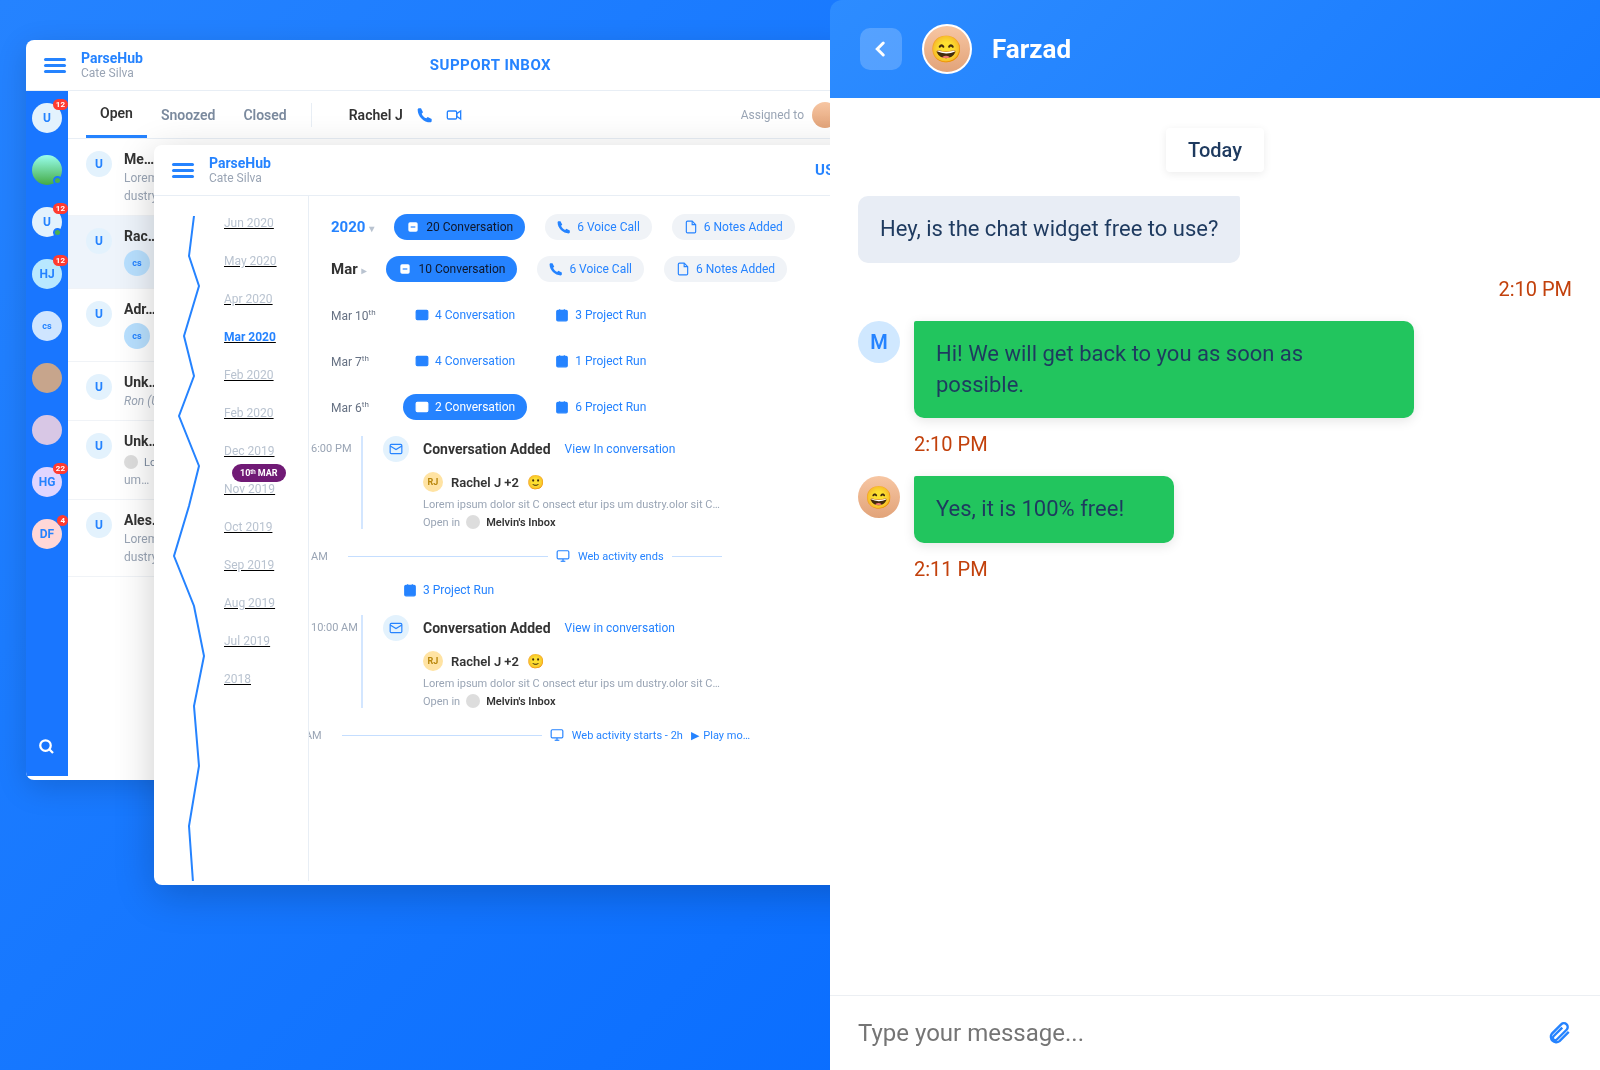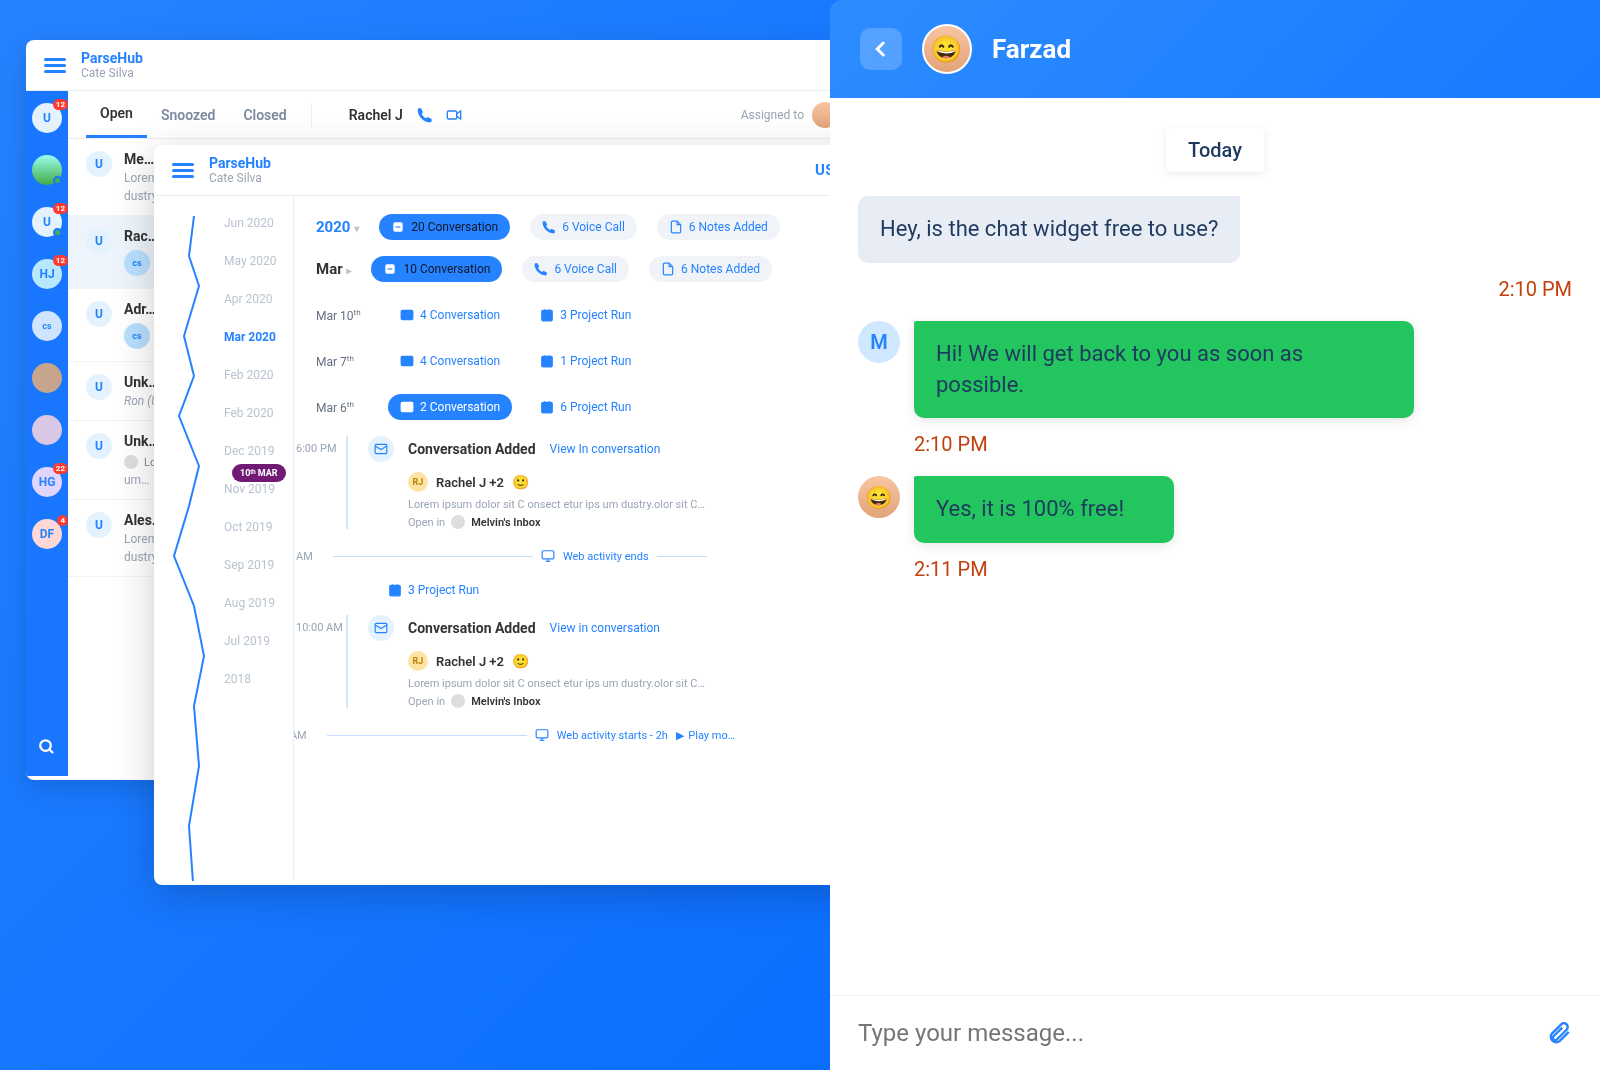--- a/index.html
+++ b/index.html
@@ -60,21 +60,21 @@
   left: 154px;
   top: 145px;
   width: 800px;
   height: 740px;
   background:#fff;
   border-radius:8px;
   box-shadow: 0 10px 40px rgba(0,0,0,0.2);
   overflow:hidden;
 }
 .p2-body { display:flex; height:calc(100% - 55px); }
-.p2-timeline { width:140px; border-right:1px solid #e8eef5; padding:20px 0; position:relative; overflow:hidden;}
+.p2-timeline { width:155px; border-right:1px solid #e8eef5; padding:20px 0; position:relative; overflow:hidden;text-decoration:underline;}
 .p2-timeline svg.spark { position:absolute; left:10px; top:20px; height:680px; }
 .tline-month { padding-left:70px; font-size:12px; color:#b9c3d0; margin-bottom:24px; cursor:pointer;}
 .tline-month.active { color:#2583ff; font-weight:700; }
 .tline-marker { position:absolute; background:#701a75; color:#fff; font-size:9px; font-weight:700; padding:4px 8px; border-radius:10px; left:78px; top:268px;}
 .p2-main { flex:1; padding:18px 22px; overflow:hidden; }
 .year-row { display:flex; align-items:center; gap:20px; margin-bottom:16px;}
 .year-lbl { color:#2583ff; font-weight:700; font-size:15px; cursor:pointer; }
 .year-lbl2 { color:#333; font-weight:700; font-size:15px; cursor:pointer;}
 .chev { color:#b9c3d0; font-size:10px;}
 .pill { display:flex; align-items:center; gap:6px; background:#f0f3f7; padding:6px 12px; border-radius:16px; font-size:12px; color:#2583ff; cursor:pointer;}
@@ -148,20 +148,21 @@
   <div class="p1-header">
     <div class="menu-icn">
         <span></span>
         <span></span>
         <span></span>
       </div>
     <div class="p1-titlewrap">
       <div class="p1-title">ParseHub</div>
       <div class="p1-sub">Cate Silva</div>
     </div>
+    <div class="p1-headlabel">SUPPORT INBOX</div>
   </div>
   <div class="p1-body">
     <div class="p1-side">
       <div class="side-av letter">U<span class="badge">12</span></div>
       <div class="side-av" style="background:linear-gradient(#9fe,#4a4);">
           <span class="dot"></span>
         </div>
       <div class="side-av letter">U<span class="badge">12</span><span class="dot"></span></div>
       <div class="side-av letter" style="background:#b8e8ff;">HJ<span class="badge">12</span></div>
       <div class="side-av letter" style="background:#cfe5ff;font-size:9px;">cs</div>

